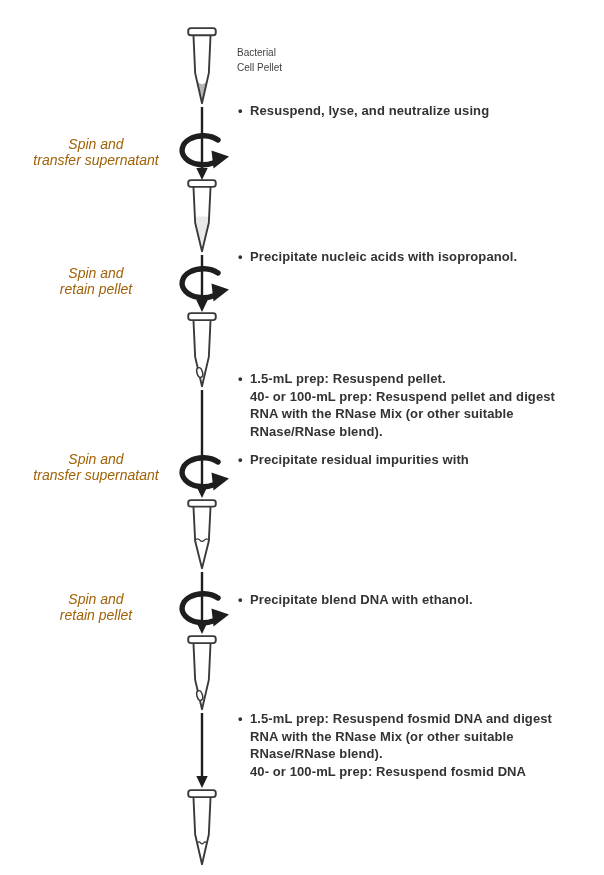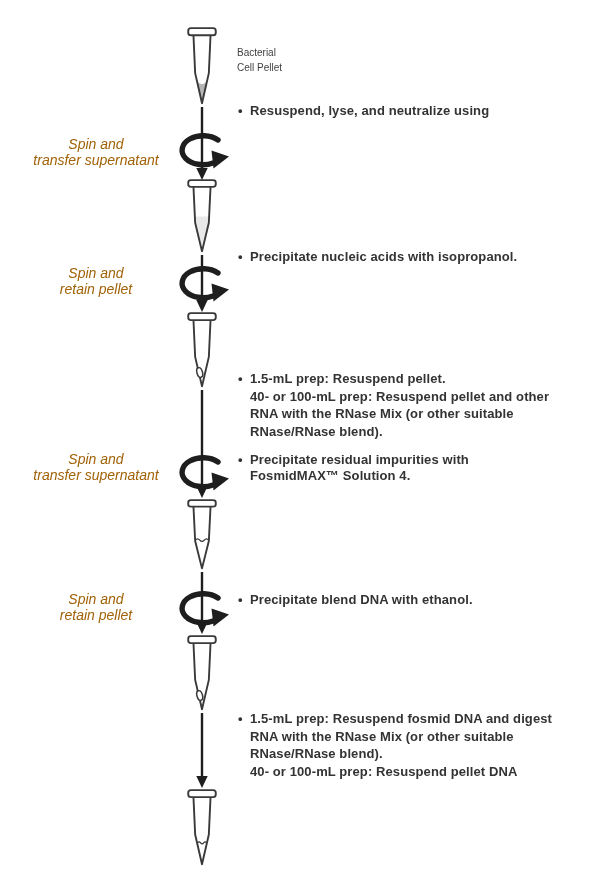--- a/index.html
+++ b/index.html
@@ -126,31 +126,30 @@
   </div>
 
   <div class="abs bullet lh15" style="left:250px;top:103px">
       <div class="bline"><span class="bmark">•</span><span>Resuspend, lyse, and neutralize using</span></div>
     </div>
   <div class="abs bullet lh15" style="left:250px;top:249px">
       <div class="bline"><span class="bmark">•</span><span>Precipitate nucleic acids with isopropanol.</span></div>
     </div>
   <div class="abs bullet lh17" style="left:250px;top:370px">
       <div class="bline"><span class="bmark">•</span><span class="it">1.5-mL prep:</span><span> Resuspend pellet.</span></div>
-      <div class="bline"><span class="it">40- or 100-mL prep:</span><span> Resuspend pellet and other</span></div>
+      <div class="bline"><span class="it">40- or 100-mL prep:</span><span> Resuspend pellet and digest</span></div>
       <div class="bline"><span>RNA with the RNase Mix (or other suitable</span></div>
       <div class="bline"><span>RNase/RNase blend).</span></div>
     </div>
   <div class="abs bullet lh15" style="left:250px;top:452px">
       <div class="bline"><span class="bmark">•</span><span>Precipitate residual impurities with</span></div>
-      <div class="bline"><span>FosmidMAX™ Solution 4.</span></div>
     </div>
   <div class="abs bullet lh15" style="left:250px;top:592px">
       <div class="bline"><span class="bmark">•</span><span>Precipitate blend DNA with ethanol.</span></div>
     </div>
   <div class="abs bullet lh17" style="left:250px;top:710px">
       <div class="bline"><span class="bmark">•</span><span class="it">1.5-mL prep:</span><span> Resuspend fosmid DNA and digest</span></div>
       <div class="bline"><span>RNA with the RNase Mix (or other suitable</span></div>
       <div class="bline"><span>RNase/RNase blend).</span></div>
-      <div class="bline"><span class="it">40- or 100-mL prep:</span><span> Resuspend pellet DNA</span></div>
+      <div class="bline"><span class="it">40- or 100-mL prep:</span><span> Resuspend fosmid DNA</span></div>
     </div>
 
 </div>
 
 </body></html>

